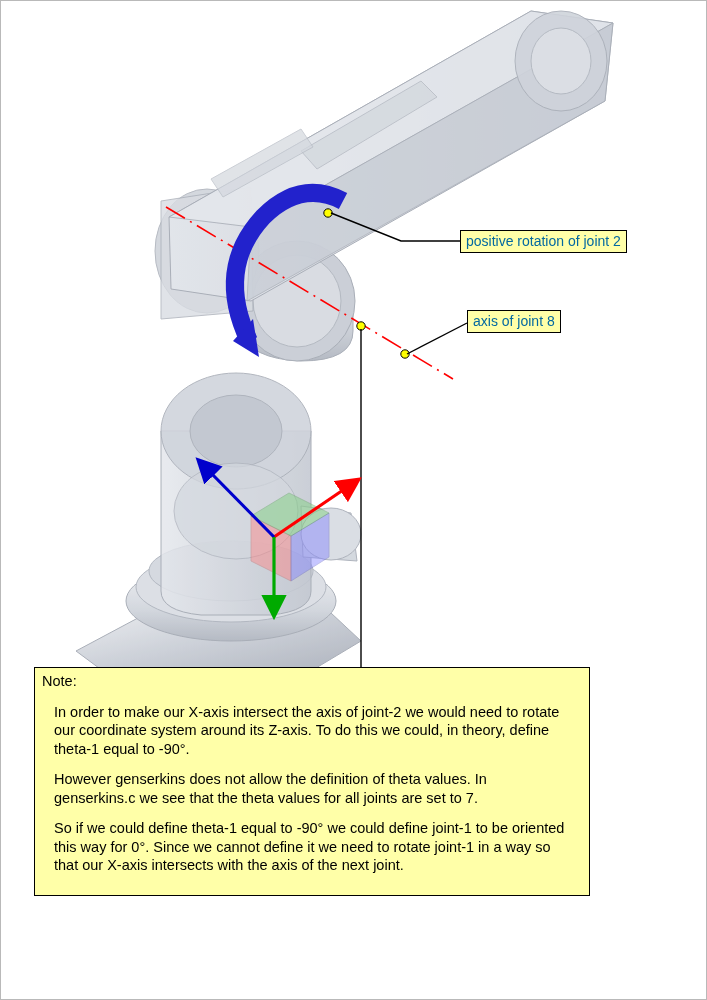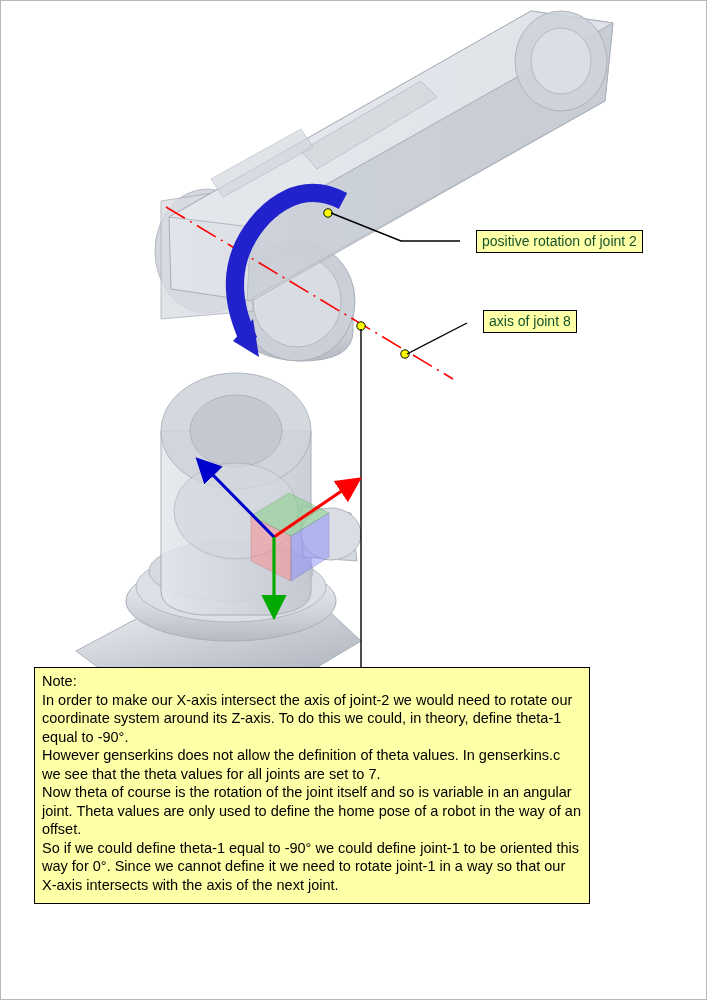--- a/index.html
+++ b/index.html
@@ -27,25 +27,24 @@
     position: absolute;
     left: 0; top: 0;
     width: 707px;
     height: 1000px;
   }
   .callout {
     position: absolute;
     background: #ffffa8;
     border: 1px solid #000000;
     font-size: 14px;
-    color: #14532d;
+    color: #0369a1;
     padding: 2px 5px 3px 5px;
     white-space: nowrap;
     line-height: 1.15;
-    margin-left: 16px;
   }
   #callout-rotation {
     left: 459px;
     top: 229px;
   }
   #callout-axis {
     left: 466px;
     top: 309px;
   }
   #note-box {
@@ -58,21 +57,21 @@
     box-sizing: border-box;
     padding: 4px 7px 8px 7px;
     font-size: 14.5px;
     line-height: 1.28;
     color: #000000;
   }
   #note-box .note-title {
     margin: 0 0 0 0;
   }
   #note-box p {
-    margin: 0;
+    margin: 12px;
   }
 </style>
 </head>
 <body>
 
 <div id="page">
 
   <svg id="robot-svg" viewBox="0 0 707 1000">
     <defs>
       <linearGradient id="gMetal" x1="0" y1="0" x2="1" y2="1">
@@ -170,17 +169,16 @@
   </svg>
 
   <div class="callout" id="callout-rotation">positive rotation of joint 2</div>
 
   <div class="callout" id="callout-axis">axis of joint 8</div>
 
   <div id="note-box">
     <p class="note-title">Note:</p>
     <p>In order to make our X-axis intersect the axis of joint-2 we would need to rotate our coordinate system around its Z-axis. To do this we could, in theory,  define theta-1 equal to -90°.</p>
     <p>However genserkins does not allow the definition of theta values. In genserkins.c we see that the theta values for all joints are set to 7.</p>
-    <p>Now theta of course is the rotation of the joint itself and so is variable in an angular joint. Theta values are only used to define the home pose of a robot in the way of an offset.</p>
     <p>So if we could define theta-1 equal to -90° we could define joint-1  to be oriented this way for 0°.  Since we cannot define it we need to rotate joint-1 in a way so that our X-axis intersects with the axis of the next joint.</p>
   </div>
 
 </div>
 
 </body></html>

